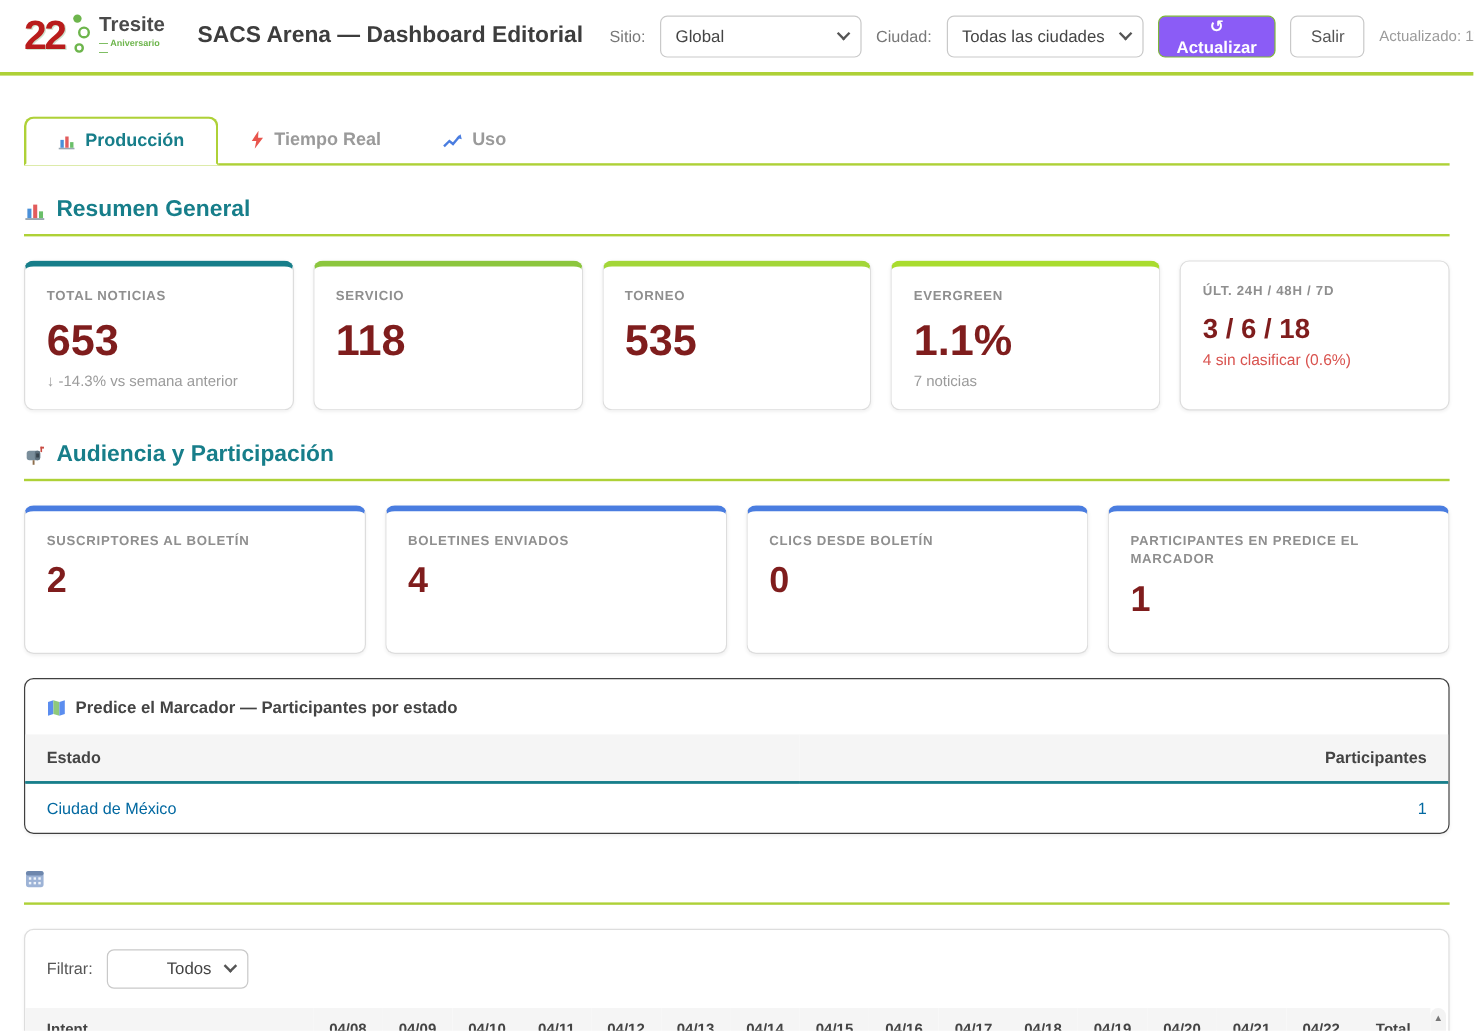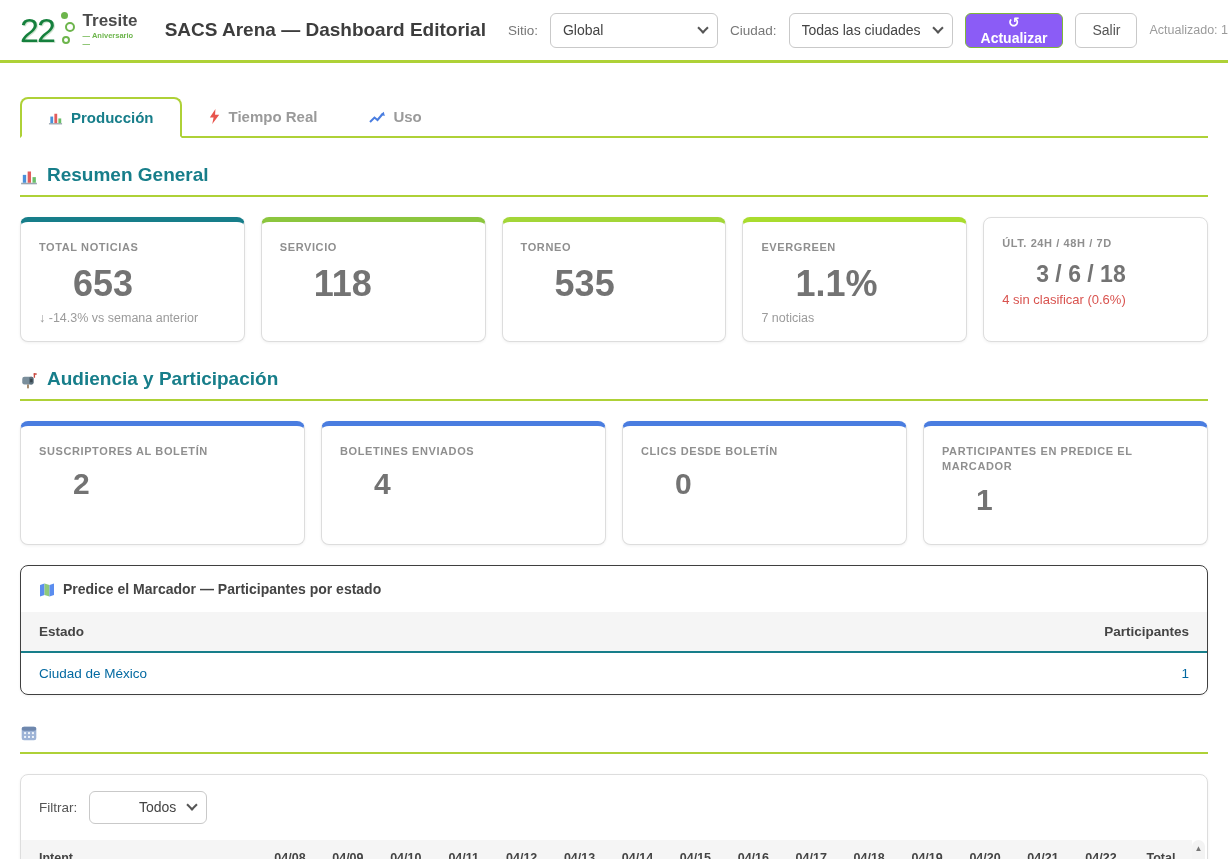--- a/index.html
+++ b/index.html
@@ -3,21 +3,21 @@
 <meta charset="utf-8">
 <style>
   * { box-sizing: border-box; margin: 0; padding: 0; }
   html, body { width: 1228px; height: 859px; overflow: hidden; background: #fff;
     font-family: "Liberation Sans", "DejaVu Sans", sans-serif; color: #333; }
 
   
   .header { display: flex; align-items: center; height: 63px; padding: 0 20px;
     border-bottom: 3px solid #aed137; gap: 12px; }
   .logo { display: flex; align-items: center; gap: 6px; margin-right: 14px; position: relative; }
-  .logo-num { font-size: 34px; font-weight: 400; color: #15803d; letter-spacing: -2px;
+  .logo-num { font-size: 34px; font-weight: 700; color: #b91c1c; letter-spacing: -2px;
     text-shadow: 1px 1px 0 #cfe3cf; }
   .logo-bubbles { position: relative; width: 18px; height: 40px; }
   .bub { position: absolute; border-radius: 50%; border: 2px solid #6db54c; }
   .bub1 { width: 7px; height: 7px; left: 1px; top: 2px; background: #6db54c; border: none; }
   .bub2 { width: 10px; height: 10px; left: 5px; top: 12px; }
   .bub3 { width: 8px; height: 8px; left: 2px; top: 26px; }
   .logo-text { display: flex; flex-direction: column; line-height: 1.05; }
   .logo-brand { font-size: 17px; font-weight: 700; color: #4a4a4a; }
   .logo-tag { font-size: 7.5px; color: #6db54c; font-weight: 700; margin-top: 2px; }
   .page-title { font-size: 19px; font-weight: 700; color: #3d3d3d; margin-right: 10px; white-space: nowrap; }
@@ -57,21 +57,21 @@
   .card { flex: 1; background: #fff; border: 1px solid #ddd; border-radius: 8px;
     padding: 18px 18px 16px; box-shadow: 0 1px 3px rgba(0,0,0,.06); min-height: 124px; }
   .card.acc { border-top: 5px solid transparent; }
   .acc-teal  { border-top-color: #177e8a !important; }
   .acc-green { border-top-color: #8cc63e !important; }
   .acc-lime1 { border-top-color: #a3d638 !important; }
   .acc-lime2 { border-top-color: #a9dc2e !important; }
   .acc-blue  { border-top-color: #4a7de0 !important; }
   .card-label { font-size: 11px; font-weight: 700; color: #8f8f8f; letter-spacing: .6px;
     text-transform: uppercase; line-height: 1.45; }
-  .card-value { font-size: 36px; font-weight: 700; color: #737373; margin-top: 8px; line-height: 1.1; margin-left: 34px; }
+  .card-value { font-size: 36px; font-weight: 700; color: #7f1d1d; margin-top: 8px; line-height: 1.1; }
   .card-value.small { font-size: 23px; margin-top: 10px; }
   .card-value.mid { font-size: 30px; margin-top: 8px; }
   .card-sub { font-size: 12.5px; color: #9b9b9b; margin-top: 7px; }
   .card-sub.red { color: #d9534f; font-size: 13px; margin-top: 5px; }
 
   
   .table-card { margin-top: 20px; border: 1px solid #404040; border-radius: 8px; overflow: hidden;
     box-shadow: 0 1px 3px rgba(0,0,0,.06); }
   .table-card-title { display: flex; align-items: center; gap: 8px; padding: 15px 18px;
     font-size: 14px; font-weight: 700; color: #444; }

